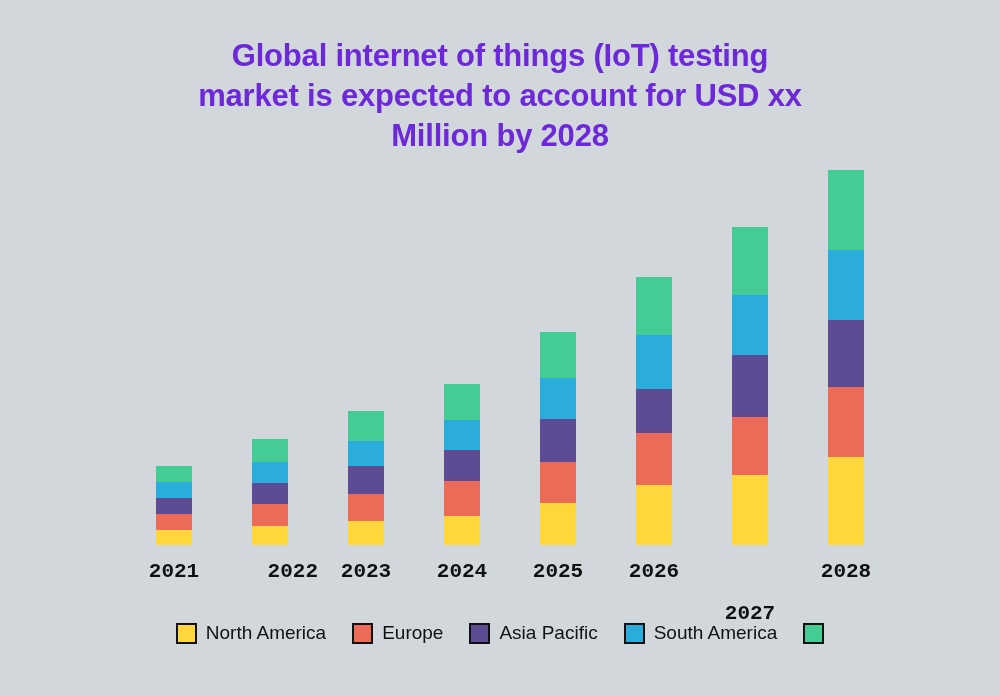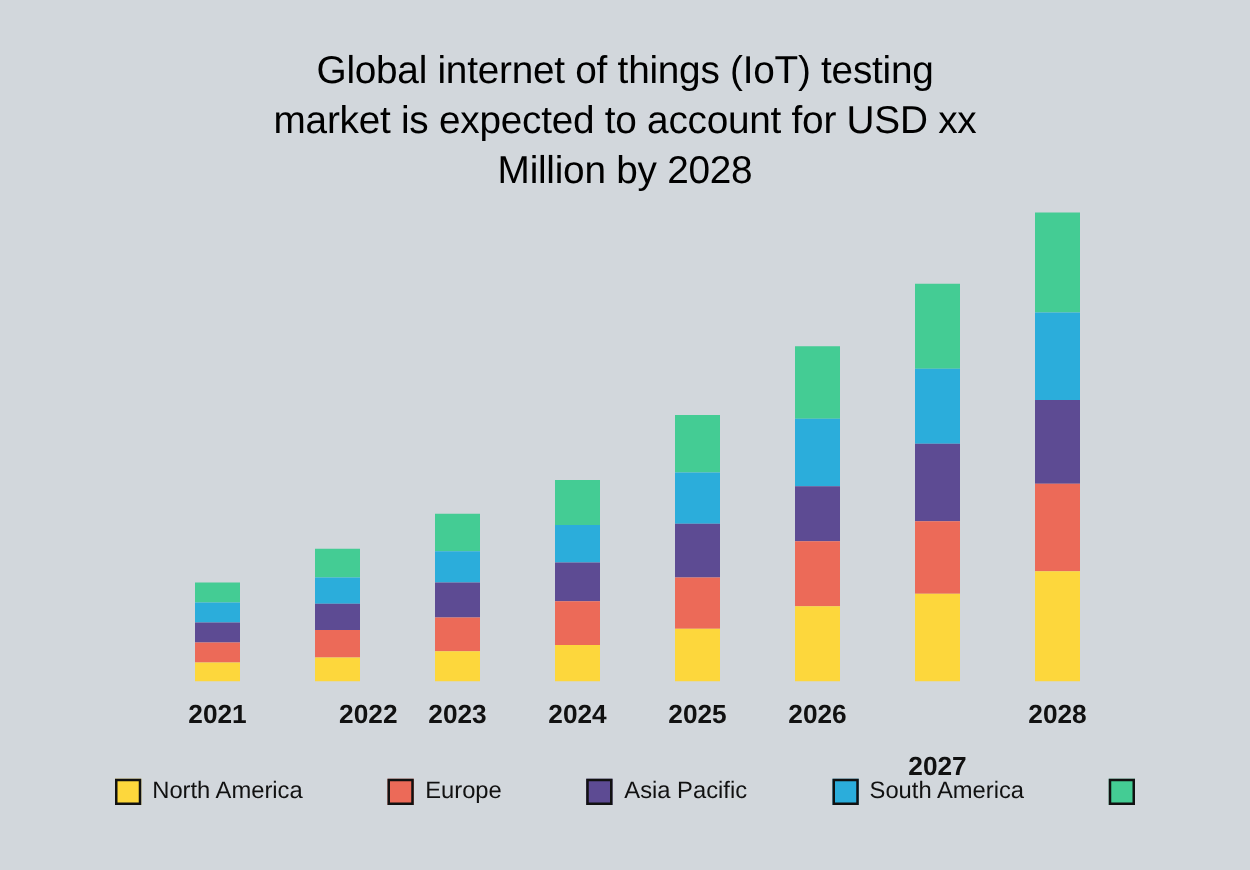--- a/index.html
+++ b/index.html
@@ -21,23 +21,23 @@
   }
 
   
   #chart-title {
     position: absolute;
     top: 36px;
     left: 0;
     width: 1000px;
     text-align: center;
     font-size: 31px;
-    font-weight: normal;
+    font-weight: bold;
     line-height: 40px;
-    color: #000000;
+    color: #6d28d9;
     letter-spacing: -0.2px;
     white-space: pre-line;
   }
 
   
   #plot-area {
     position: absolute;
     left: 0;
     top: 0;
     width: 1000px;
@@ -62,41 +62,41 @@
     display: block;
   }
 
   
   #x-axis {
     position: absolute;
     left: 0;
     top: 558px;
     width: 1000px;
     height: 32px;
+    font-family: Liberation Mono, monospace;
   }
   .x-tick-label {
     position: absolute;
     width: 96px;
     text-align: center;
     font-size: 21px;
     font-weight: bold;
     color: #111111;
     line-height: 28px;
   }
 
   
   #legend {
     position: absolute;
     left: 0;
     top: 622px;
     width: 1000px;
     display: flex;
     justify-content: center;
     align-items: center;
-    gap: 42px;
   }
   .legend-item {
     display: flex;
     align-items: center;
     margin: 0 13px;
   }
   .legend-swatch {
     width: 21px;
     height: 21px;
     border: 2px solid #111111;

